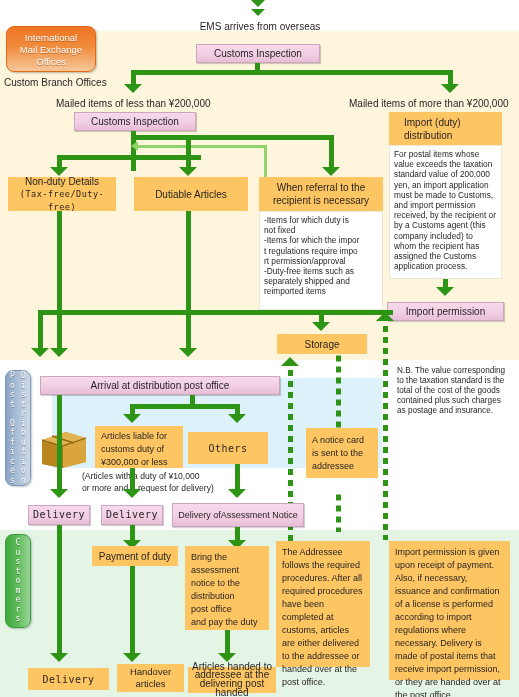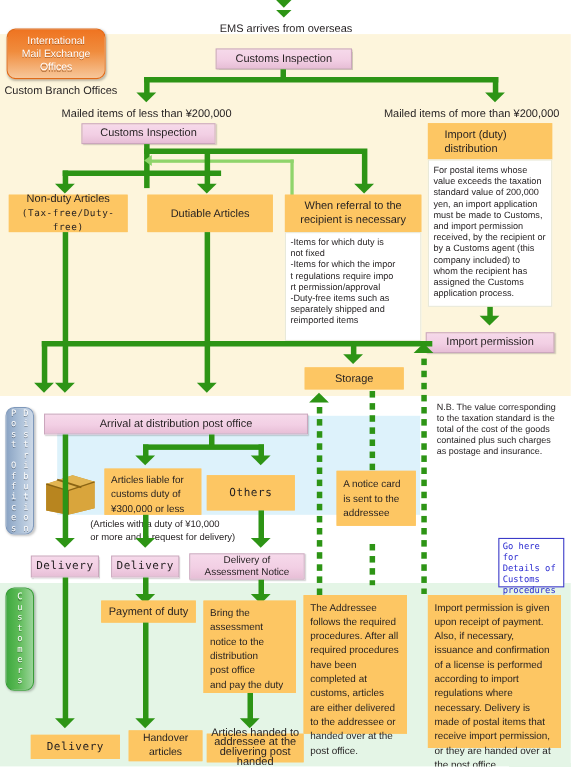--- a/index.html
+++ b/index.html
@@ -214,21 +214,21 @@
   <div class="abs ln-h" style="left:57px;top:155px;width:78px;height:5px;"></div>
   <div class="abs arw-d" style="left:50px;top:167px;"></div>
 
   <div class="abs ln-v" style="left:186px;top:140px;width:5px;height:29px;"></div>
   <div class="abs arw-d" style="left:179px;top:167px;"></div>
 
   <div class="abs ln-v" style="left:329px;top:140px;width:5px;height:29px;"></div>
   <div class="abs arw-d" style="left:322px;top:167px;"></div>
 
   <div class="abs box-orange" style="left:8px;top:177px;width:108px;height:34px;flex-direction:column;">
-    <div>Non-duty Articles</div>
+    <div>Non-duty Details</div>
     <div class="mono" style="font-size:8.5px;">(Tax-free/Duty-free)</div>
   </div>
 
   <div class="abs box-orange" style="left:134px;top:177px;width:114px;height:34px;">Dutiable Articles</div>
 
   <div class="abs box-orange" style="left:259px;top:177px;width:124px;height:34px;flex-direction:column;">
     <div>When referral to the</div>
     <div>recipient is necessary</div>
   </div>
 
@@ -272,26 +272,20 @@
   <div class="abs dash-v" style="left:288px;top:366px;height:195px;"></div>
 
   <div class="abs dash-v" style="left:336px;top:354px;height:80px;"></div>
   <div class="abs dash-v" style="left:336px;top:490px;height:42px;"></div>
 
   <div class="abs dash-v" style="left:383px;top:321px;height:219px;"></div>
   <div class="abs arw-u" style="left:376px;top:312px;"></div>
 
   <div class="abs txt-sm" style="left:397px;top:366px;width:110px;">N.B. The value corresponding to the taxation standard is the total of the cost of the goods contained plus such charges as postage and insurance.</div>
 
-  <div class="abs linkbox" style="left:453px;top:489px;width:60px;height:45px;">
-    <div>Go here for</div>
-    <div>Details of</div>
-    <div>Customs</div>
-    <div>procedures</div>
-  </div>
 
   <div class="abs box-pink" style="left:40px;top:376px;width:240px;height:19px;">Arrival at distribution post office</div>
 
   <div class="abs ln-v" style="left:190px;top:395px;width:5px;height:13px;"></div>
   <div class="abs ln-h" style="left:130px;top:404px;width:110px;height:5px;"></div>
   <div class="abs ln-v" style="left:130px;top:404px;width:5px;height:12px;"></div>
   <div class="abs arw-d" style="left:123px;top:414px;"></div>
   <div class="abs ln-v" style="left:235px;top:404px;width:5px;height:12px;"></div>
   <div class="abs arw-d" style="left:228px;top:414px;"></div>
 
@@ -334,21 +328,21 @@
   <div class="abs arw-d" style="left:50px;top:489px;"></div>
 
   <div class="abs ln-v" style="left:130px;top:468px;width:5px;height:23px;"></div>
   <div class="abs arw-d" style="left:123px;top:489px;"></div>
 
   <div class="abs ln-v" style="left:235px;top:464px;width:5px;height:27px;"></div>
   <div class="abs arw-d" style="left:228px;top:489px;"></div>
 
   <div class="abs box-pink mono" style="left:28px;top:505px;width:62px;height:20px;font-size:10px;">Delivery</div>
   <div class="abs box-pink mono" style="left:101px;top:505px;width:62px;height:20px;font-size:10px;">Delivery</div>
-  <div class="abs box-pink" style="left:172px;top:503px;width:105px;height:24px;flex-direction:column;font-size:9px;line-height:11px;">
+  <div class="abs box-pink" style="left:172px;top:503px;width:132px;height:24px;flex-direction:row;font-size:9px;line-height:11px;">
     <div>Delivery of</div>
     <div>Assessment Notice</div>
   </div>
 
   <div class="abs ln-v" style="left:57px;top:525px;width:5px;height:130px;"></div>
   <div class="abs arw-d" style="left:50px;top:653px;"></div>
 
   <div class="abs ln-v" style="left:130px;top:525px;width:5px;height:17px;"></div>
   <div class="abs arw-d" style="left:123px;top:540px;"></div>
 

